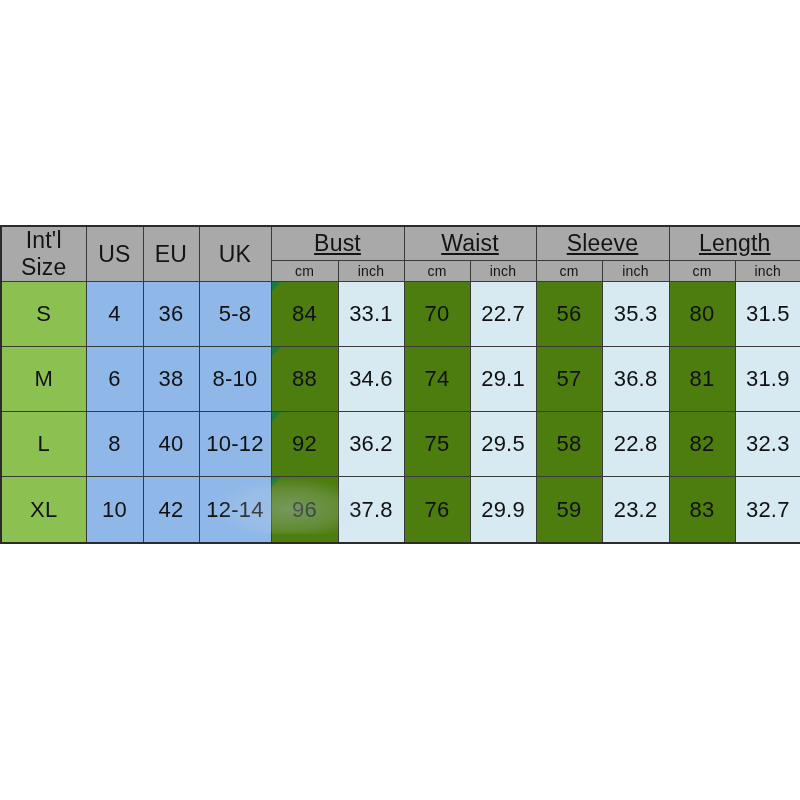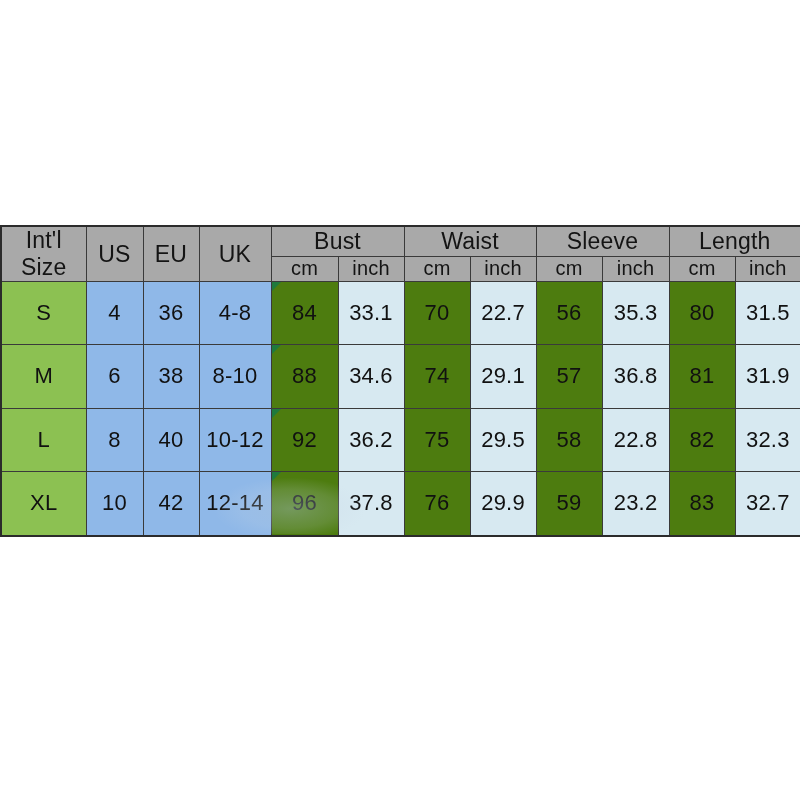--- a/index.html
+++ b/index.html
@@ -52,23 +52,24 @@
 
   
   tr.hdr-top th,
   tr.hdr-sub th {
     background: #a9a9a9;
     color: #141414;
     font-size: 23px;
   }
   tr.hdr-top th.grp-title {
     font-size: 23px;
+    text-decoration: underline;
   }
   tr.hdr-sub th.unit {
-    font-size: 20px;
+    font-size: 14px;
   }
   th.corner-intl {
     font-size: 21px;
     letter-spacing: -0.3px;
   }
   th.plain-col {
     font-size: 23px;
     margin-top: 40px;
   }
 
@@ -171,21 +172,21 @@
           <th class="unit">inch</th>
         </tr>
       </thead>
 
       <tbody>
 
         <tr>
           <td class="c-green">S</td>
           <td class="c-blue">4</td>
           <td class="c-blue">36</td>
-          <td class="c-blue">4-8</td>
+          <td class="c-blue">5-8</td>
           <td class="c-white has-marker">
             <span class="marker"></span>
             <span>84</span>
           </td>
           <td class="c-lightblue">33.1</td>
           <td class="c-white">70</td>
           <td class="c-lightblue">22.7</td>
           <td class="c-white">56</td>
           <td class="c-lightblue">35.3</td>
           <td class="c-white">80</td>

